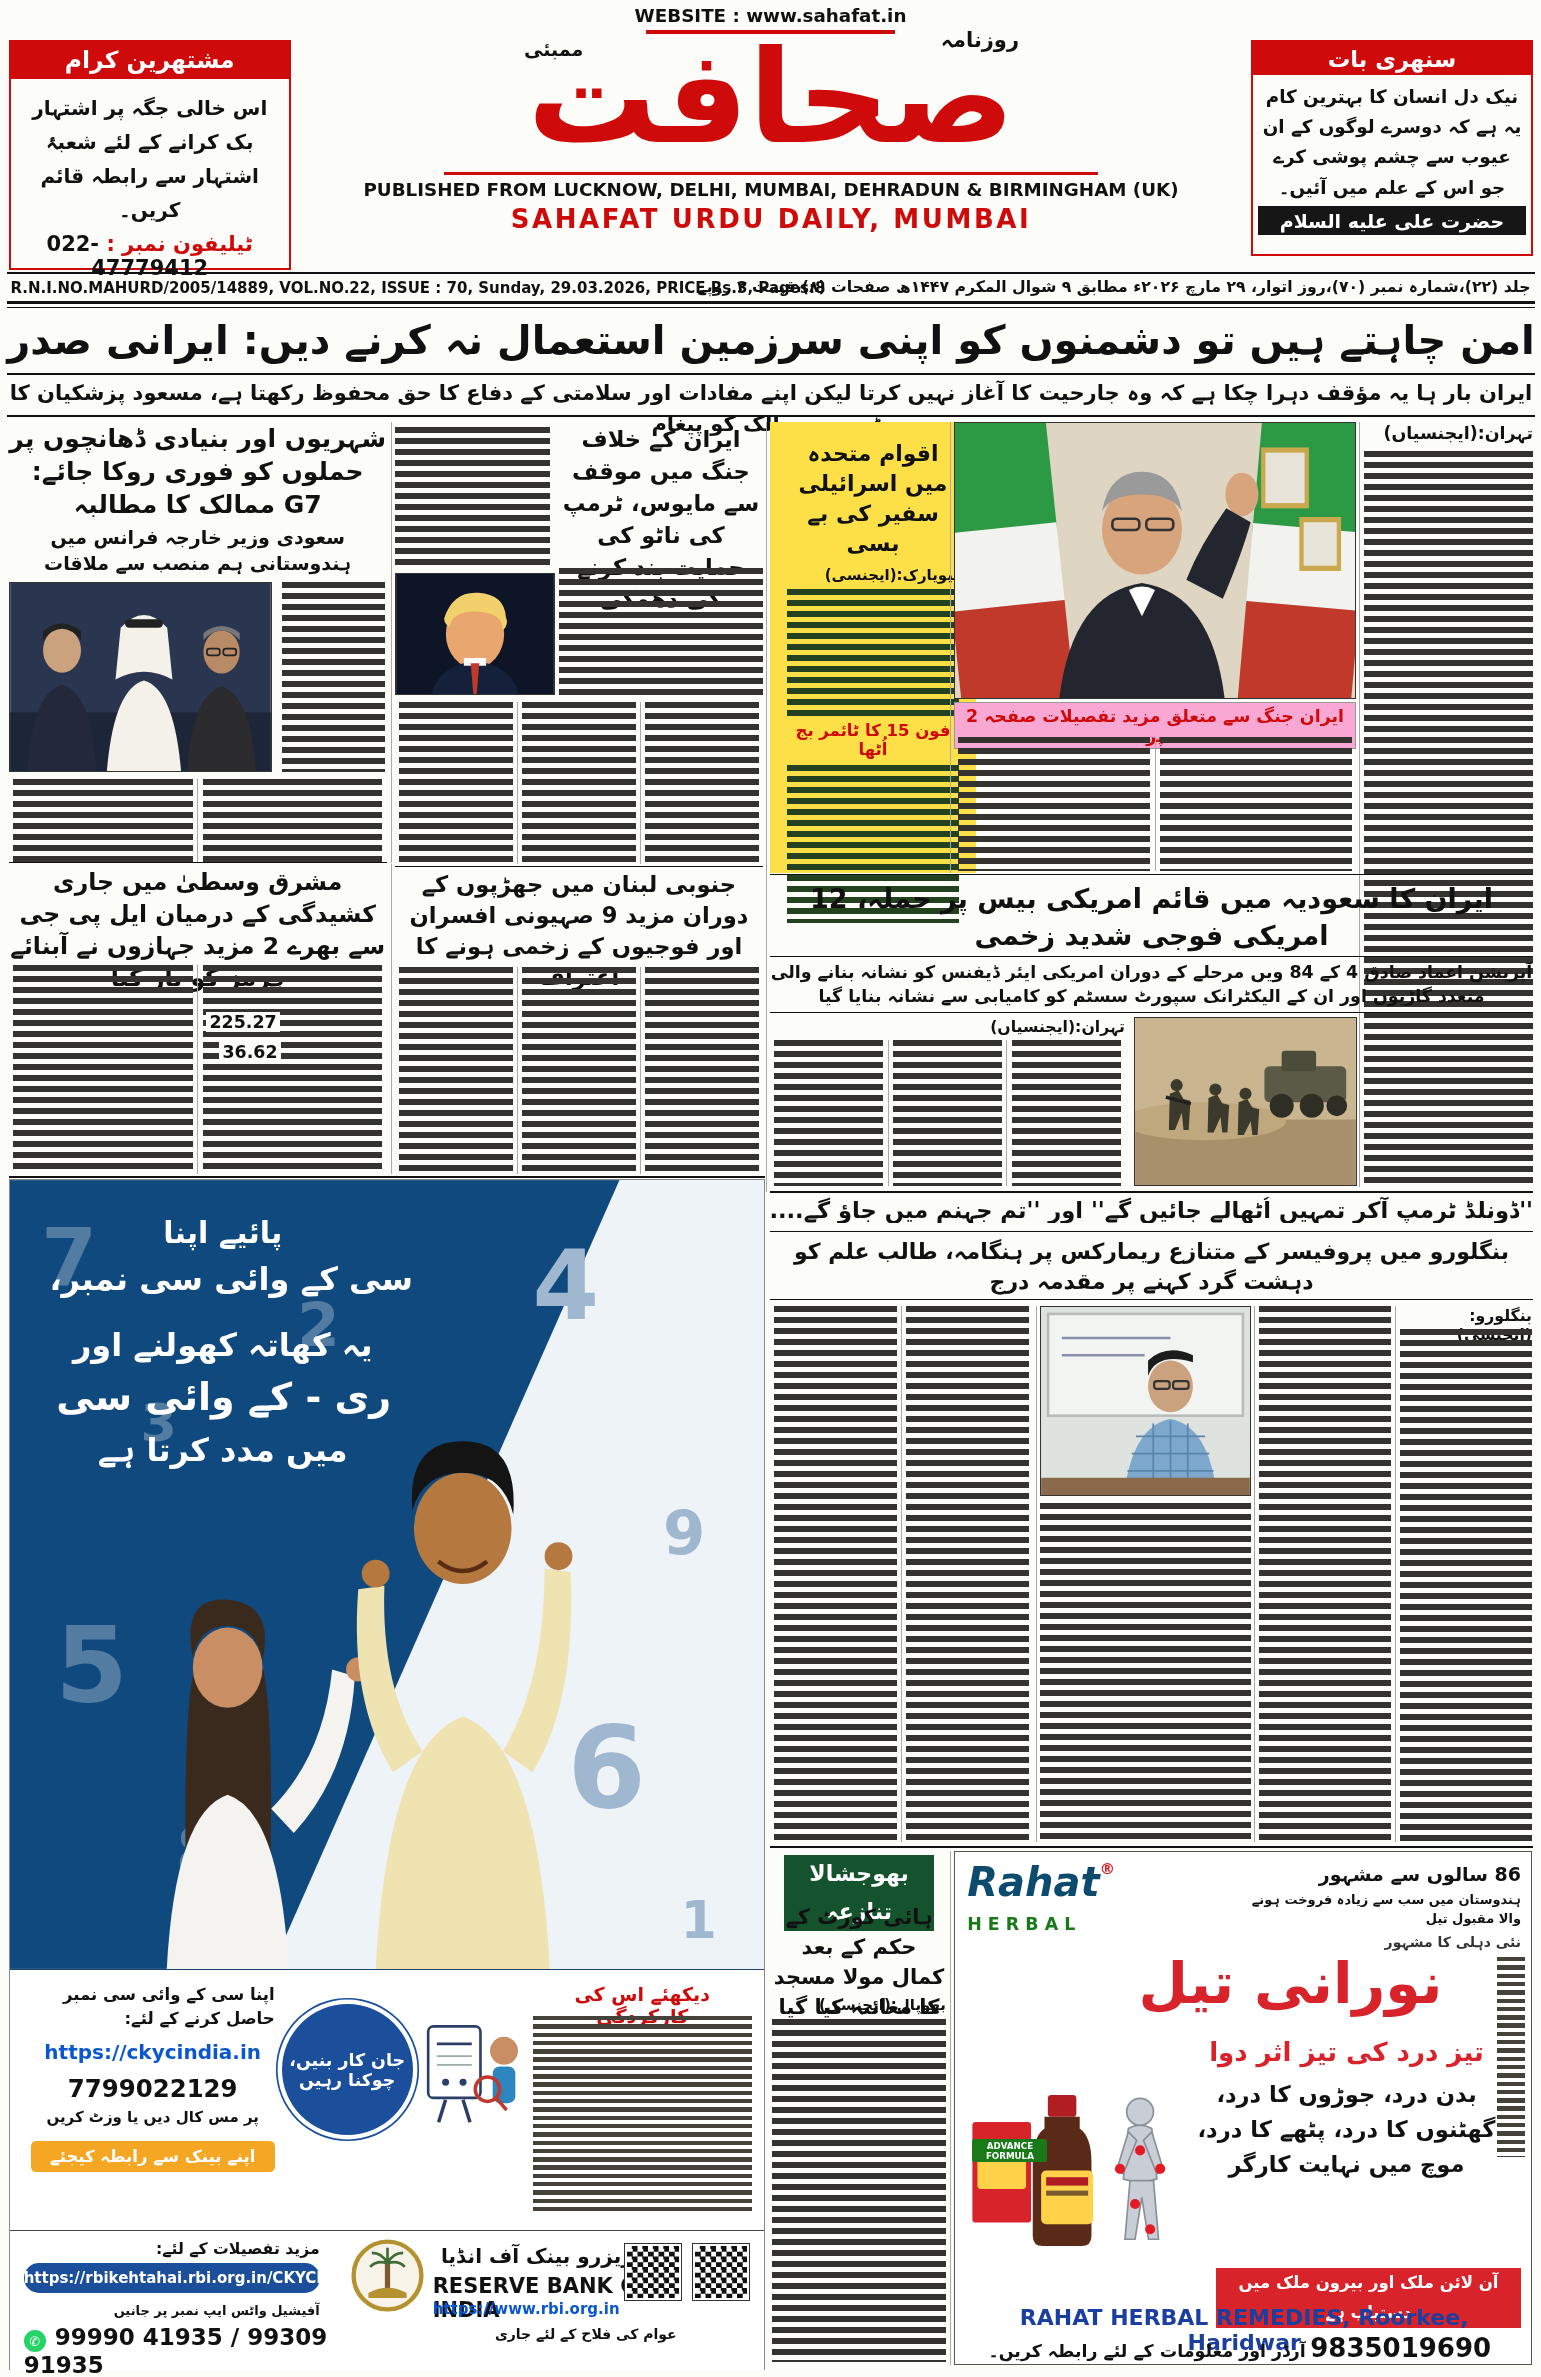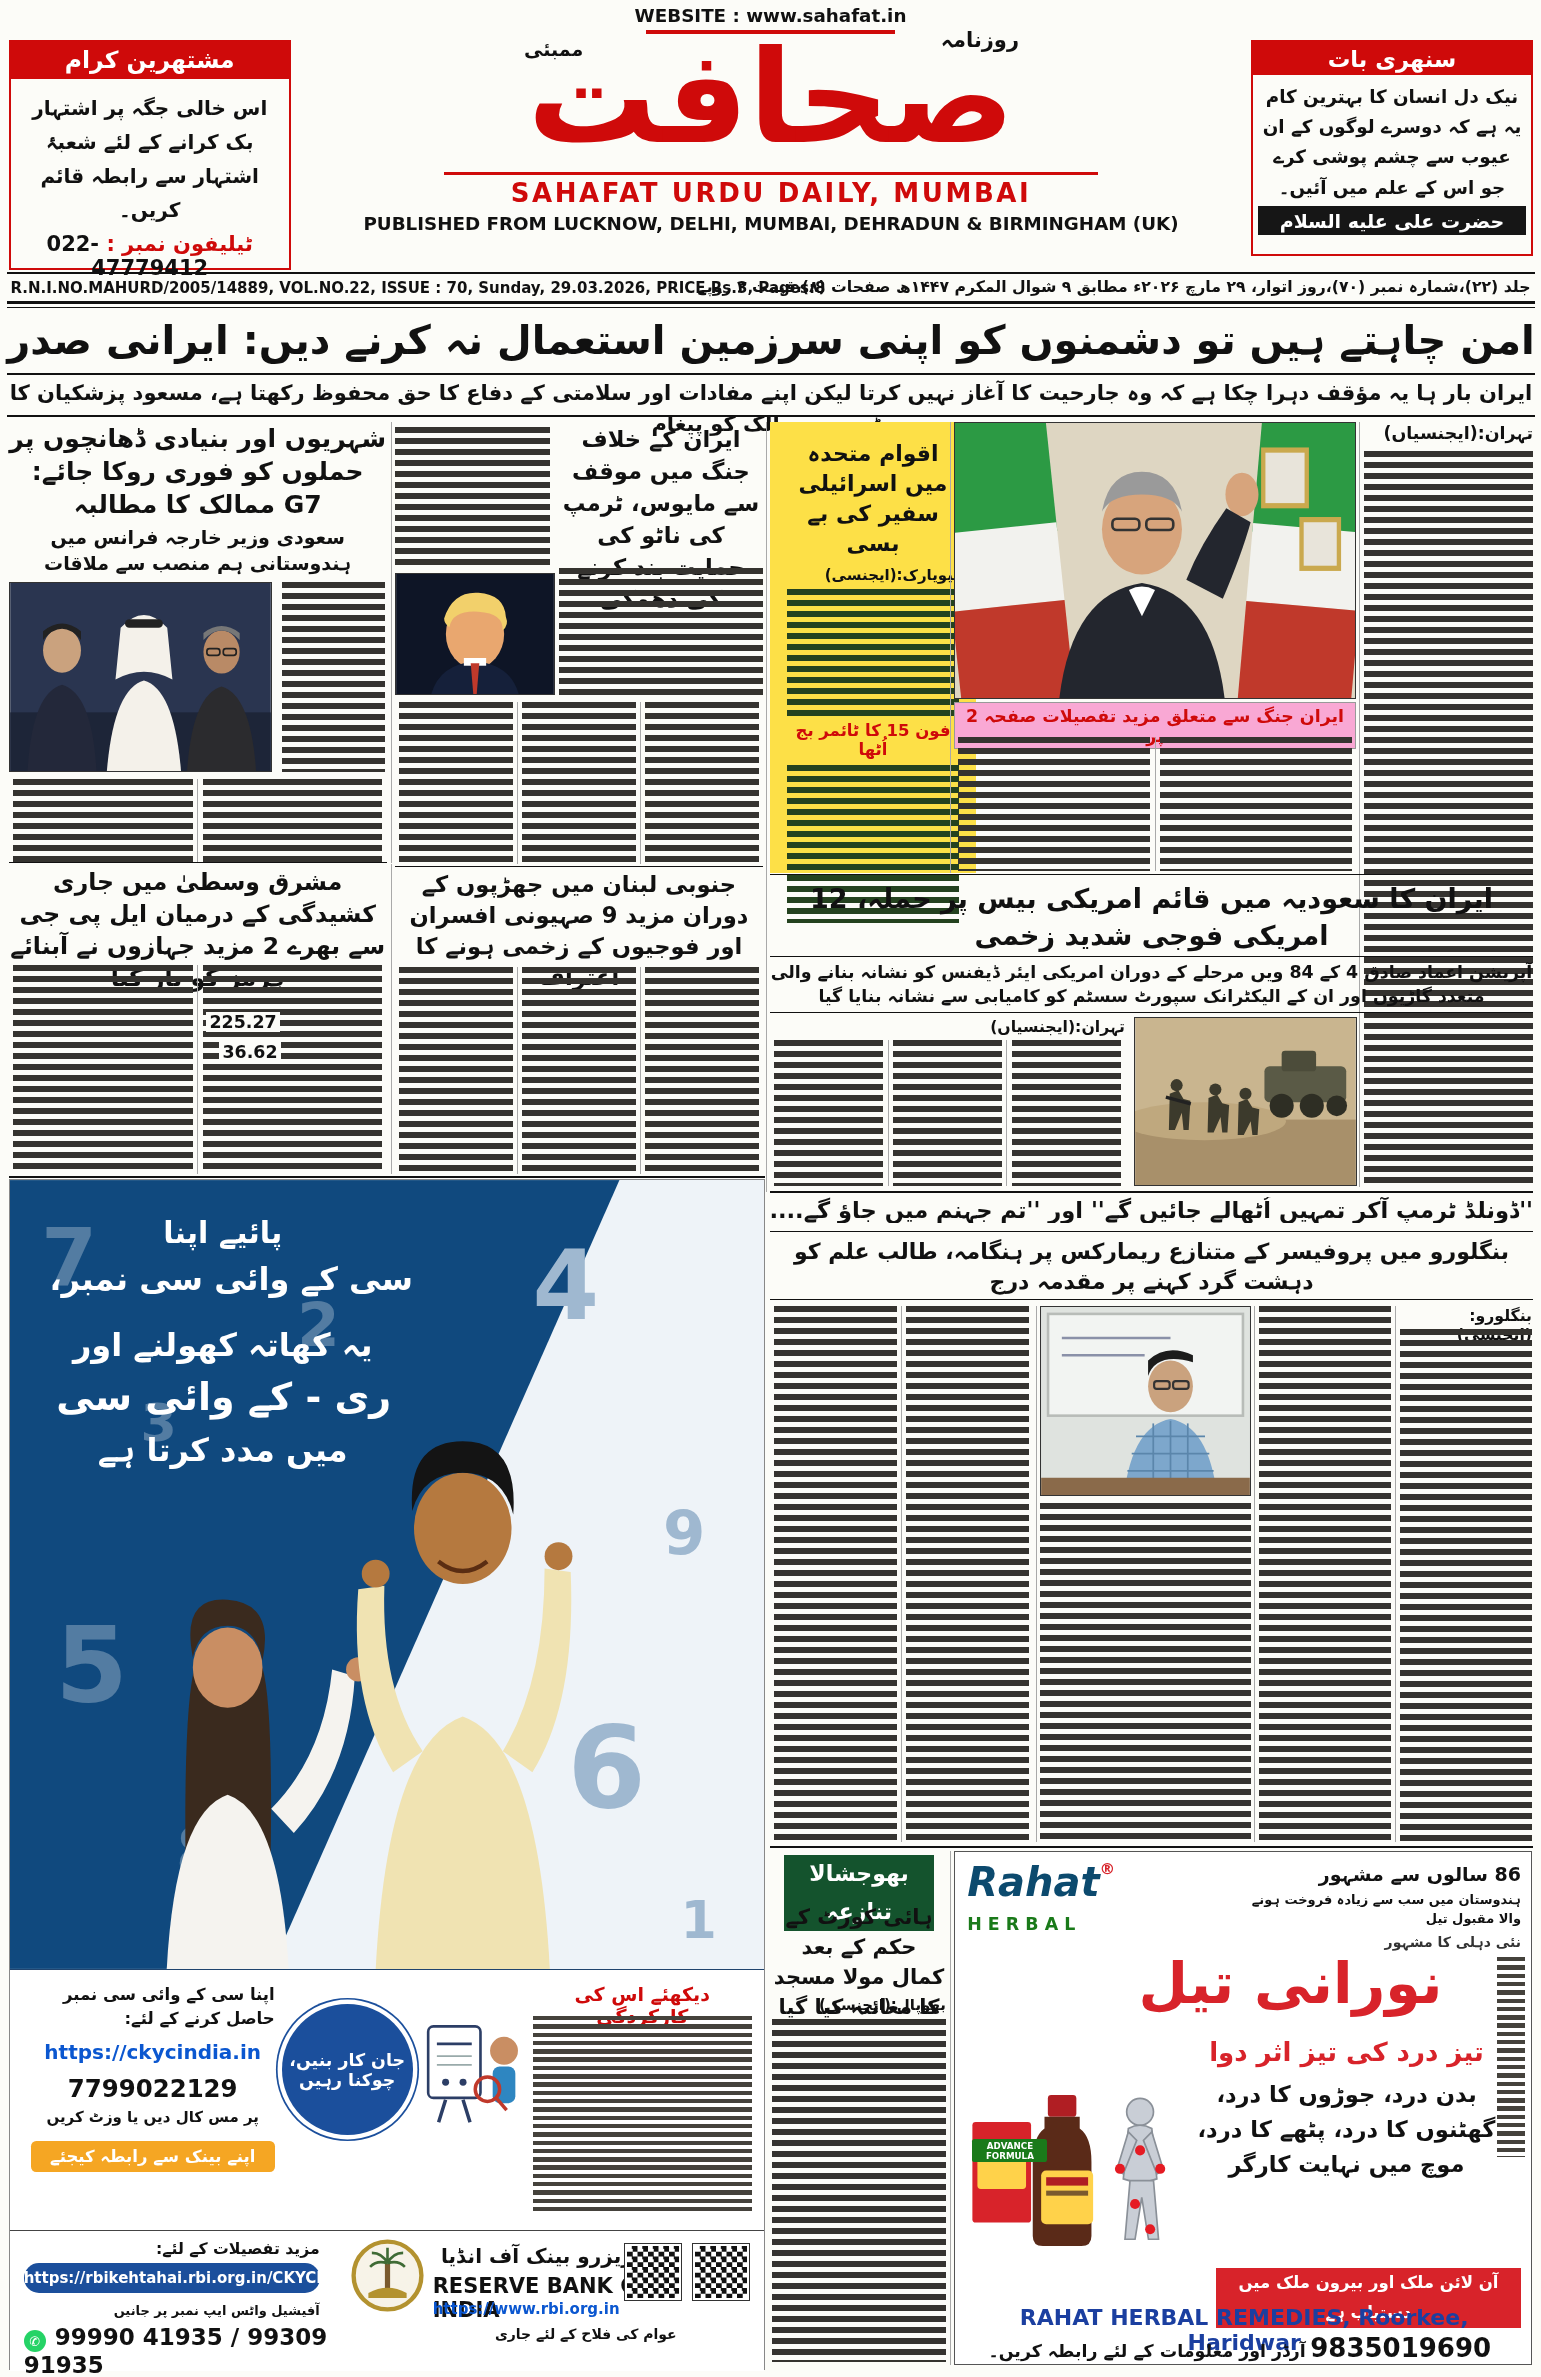--- a/index.html
+++ b/index.html
@@ -41,22 +41,22 @@
       <span class="red">ٹیلیفون نمبر :</span>
       <span class="ltr">022-47779412</span>
     </div>
   </div>
 
   <div class="abs" style="left:305px;top:24.4px;width:932px;height:247px">
     <div class="abs rtl b" style="right:218px;top:3.5px;font-size:21px">روزنامہ</div>
     <div class="abs rtl b" style="left:219px;top:14px;font-size:19px">ممبئی</div>
     <div class="c b rtl" style="font-size:129px;line-height:146px;color:#cf0a0a">صحافت</div>
     <div style="height:2.6px;background:#cf0a0a;margin:1.7px 139px"></div>
+    <div class="c b" style="font-size:18.3px;margin-top:4.4px">PUBLISHED FROM LUCKNOW, DELHI, MUMBAI, DEHRADUN &amp; BIRMINGHAM (UK)</div>
     <div class="c b" style="font-size:26px;color:#cf0a0a;letter-spacing:2.6px;margin-top:3.5px">SAHAFAT URDU DAILY, MUMBAI</div>
-    <div class="c b" style="font-size:18.3px;margin-top:4.4px">PUBLISHED FROM LUCKNOW, DELHI, MUMBAI, DEHRADUN &amp; BIRMINGHAM (UK)</div>
   </div>
 
   <div class="abs rtl" style="left:1251px;top:40px;width:282px;height:216px;border:2.6px solid #cf0a0a">
     <div class="b c" style="background:#cf0a0a;color:#fff;font-size:22.6px;padding:3.5px 0">سنهری بات</div>
     <div class="b c" style="font-size:18.3px;line-height:1.65;padding:7px 7px 3.5px">نیک دل انسان کا بہترین کام یہ ہے کہ دوسرے لوگوں کے ان عیوب سے چشم پوشی کرے جو اس کے علم میں آئیں۔</div>
     <div class="b c" style="background:#161616;color:#fff;font-size:19px;padding:3.5px 0;margin:0 5.2px">حضرت علی علیه السلام</div>
   </div>
 
   <div class="hl" style="left:7px;top:272px;width:1528px;height:1.7px"></div>
   <div class="abs b" style="left:10.5px;top:279px;font-size:15px">R.N.I.NO.MAHURD/2005/14889, VOL.NO.22, ISSUE : 70, Sunday, 29.03.2026, PRICE Rs.3, Pages:8</div>

